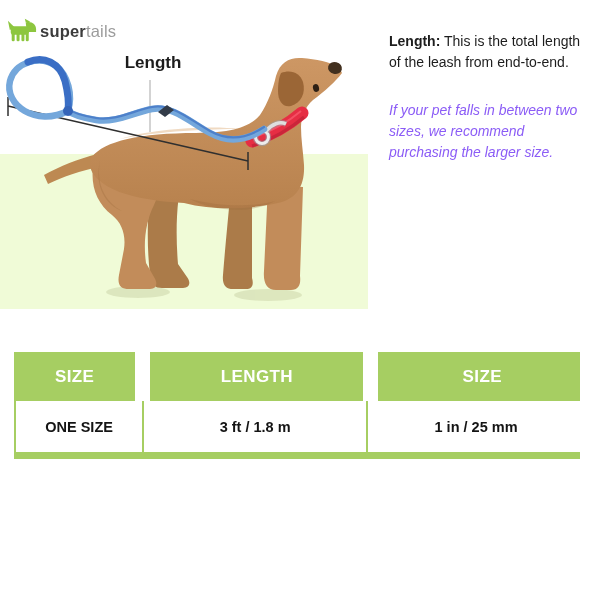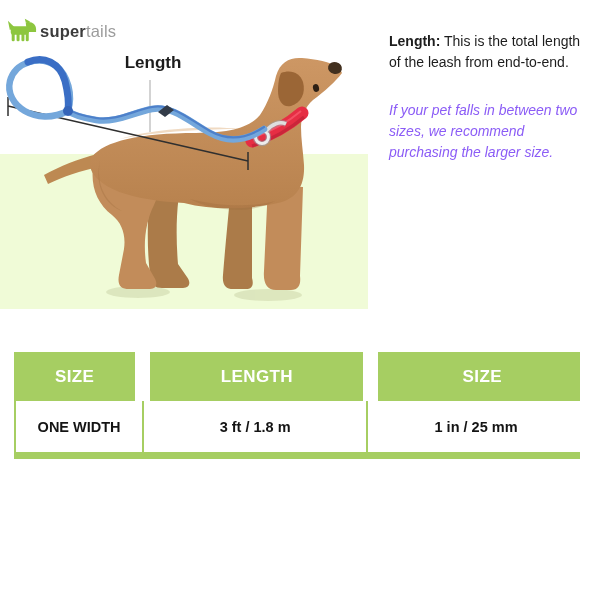--- a/index.html
+++ b/index.html
@@ -209,19 +209,19 @@
     <p class="note">If your pet falls in between two sizes, we recommend purchasing the larger size.</p>
   </div>
 
   <div class="size-table">
     <div class="thead">
       <div class="hcell">SIZE</div>
       <div class="hcell">LENGTH</div>
       <div class="hcell">SIZE</div>
     </div>
     <div class="tbody">
-      <div class="dcell">ONE WIDTH</div>
+      <div class="dcell">ONE SIZE</div>
       <div class="dcell">3 ft / 1.8 m</div>
       <div class="dcell">1 in / 25 mm</div>
     </div>
   </div>
 
 </div>
 
 </body></html>

